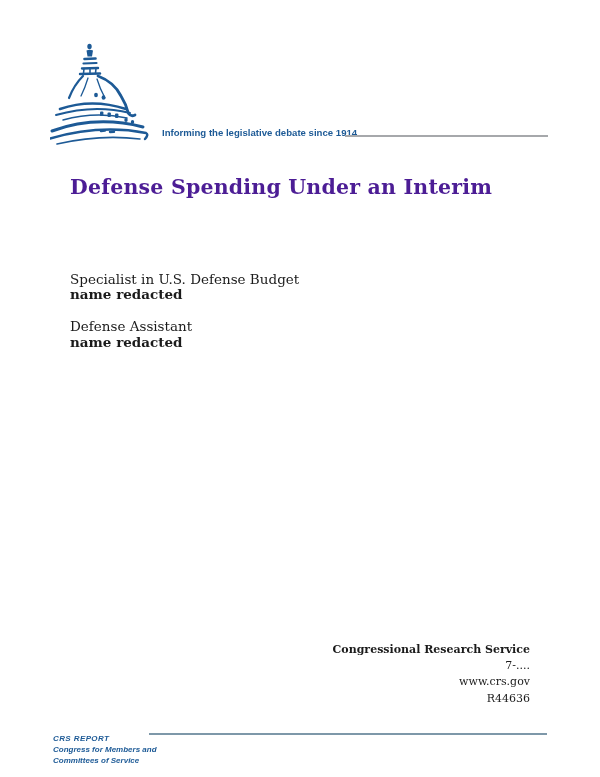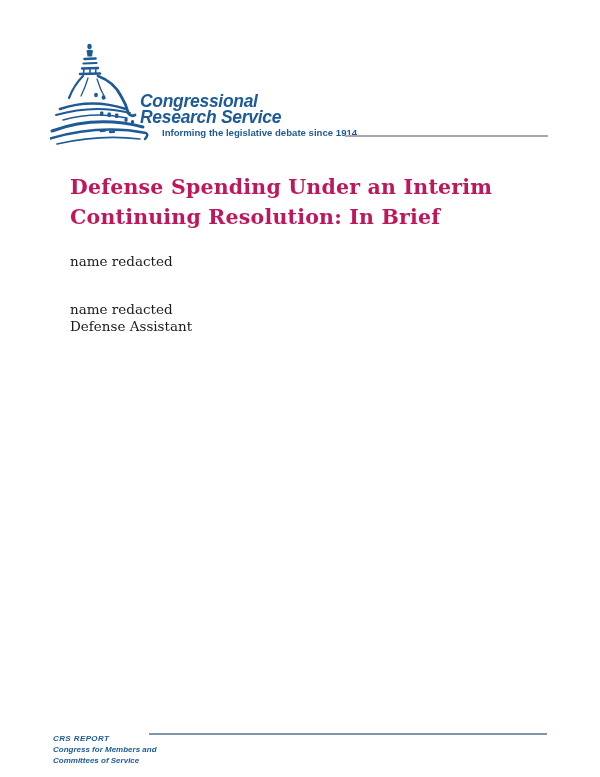--- a/index.html
+++ b/index.html
@@ -29,25 +29,25 @@
   }
   .header-rule {
     position:absolute; left:345px; top:135px;
     width:203px; height:2px; background:#a6a8ab;
   }
   
   .report-title {
     position:absolute; left:70px; top:172px;
     font-size:20.5px; font-weight:bold;
     line-height:30px; letter-spacing:0.2px;
-    color:#be185d; margin:0;
+    color:#4c1d95; margin:0;
   }
   
   .byline { position:absolute; left:70px; font-size:13.5px; line-height:17px; white-space:nowrap; }
-  .byline.bold { font-weight:normal; }
+  .byline.bold { font-weight:bold;margin-top:33px; }
   .pos-name1 { top:253px; }
   .pos-role1 { top:271px; }
   .pos-name2 { top:301px; }
   .pos-role2 { top:318px; }
   .pos-date  { top:346px; }
   
   .footer-right {
     position:absolute; right:70px; top:642px;
     text-align:right;
     font-size:11px; line-height:16.2px;
@@ -106,37 +106,39 @@
       <ellipse cx="82.5" cy="86" rx="1.7" ry="2.1" fill="#1d5a96" stroke="none"></ellipse>
 
       <path d="M2,95 Q46,79 93,91" stroke-width="3"></path>
       <path d="M0,102.5 Q50,88 96,97 Q99,98.5 95,103" stroke-width="2.4"></path>
       <path d="M7,108 Q50,98 90,103" stroke-width="1.6"></path>
       <path d="M51,95 L55,94.5" stroke-width="2.4"></path>
       <path d="M60,96 L64,95.8" stroke-width="2.4"></path>
     </g>
   </svg>
 
-  <div class="logo-name">
-    <div>Congressional</div>
-    <div>Research Service</div>
-  </div>
 
   <div class="logo-tagline">Informing the legislative debate since 1914</div>
   <div class="header-rule"></div>
 
   <h1 class="report-title">
     <span>Defense Spending Under an Interim</span><br>
-    <span>Continuing Resolution: In Brief</span>
   </h1>
 
   <div class="byline bold pos-name1">name redacted</div>
+  <div class="byline pos-role1">Specialist in U.S. Defense Budget</div>
   <div class="byline bold pos-name2">name redacted</div>
   <div class="byline pos-role2">Defense Assistant</div>
 
+  <div class="footer-right">
+    <div class="org">Congressional Research Service</div>
+    <div>7-....</div>
+    <div>www.crs.gov</div>
+    <div>R44636</div>
+  </div>
 
   <div class="footer-left">
     <div class="crs-label">CRS REPORT</div>
     <div>Congress for Members and</div>
     <div>Committees of Service</div>
   </div>
   <div class="footer-rule"></div>
 
 </div>
 

